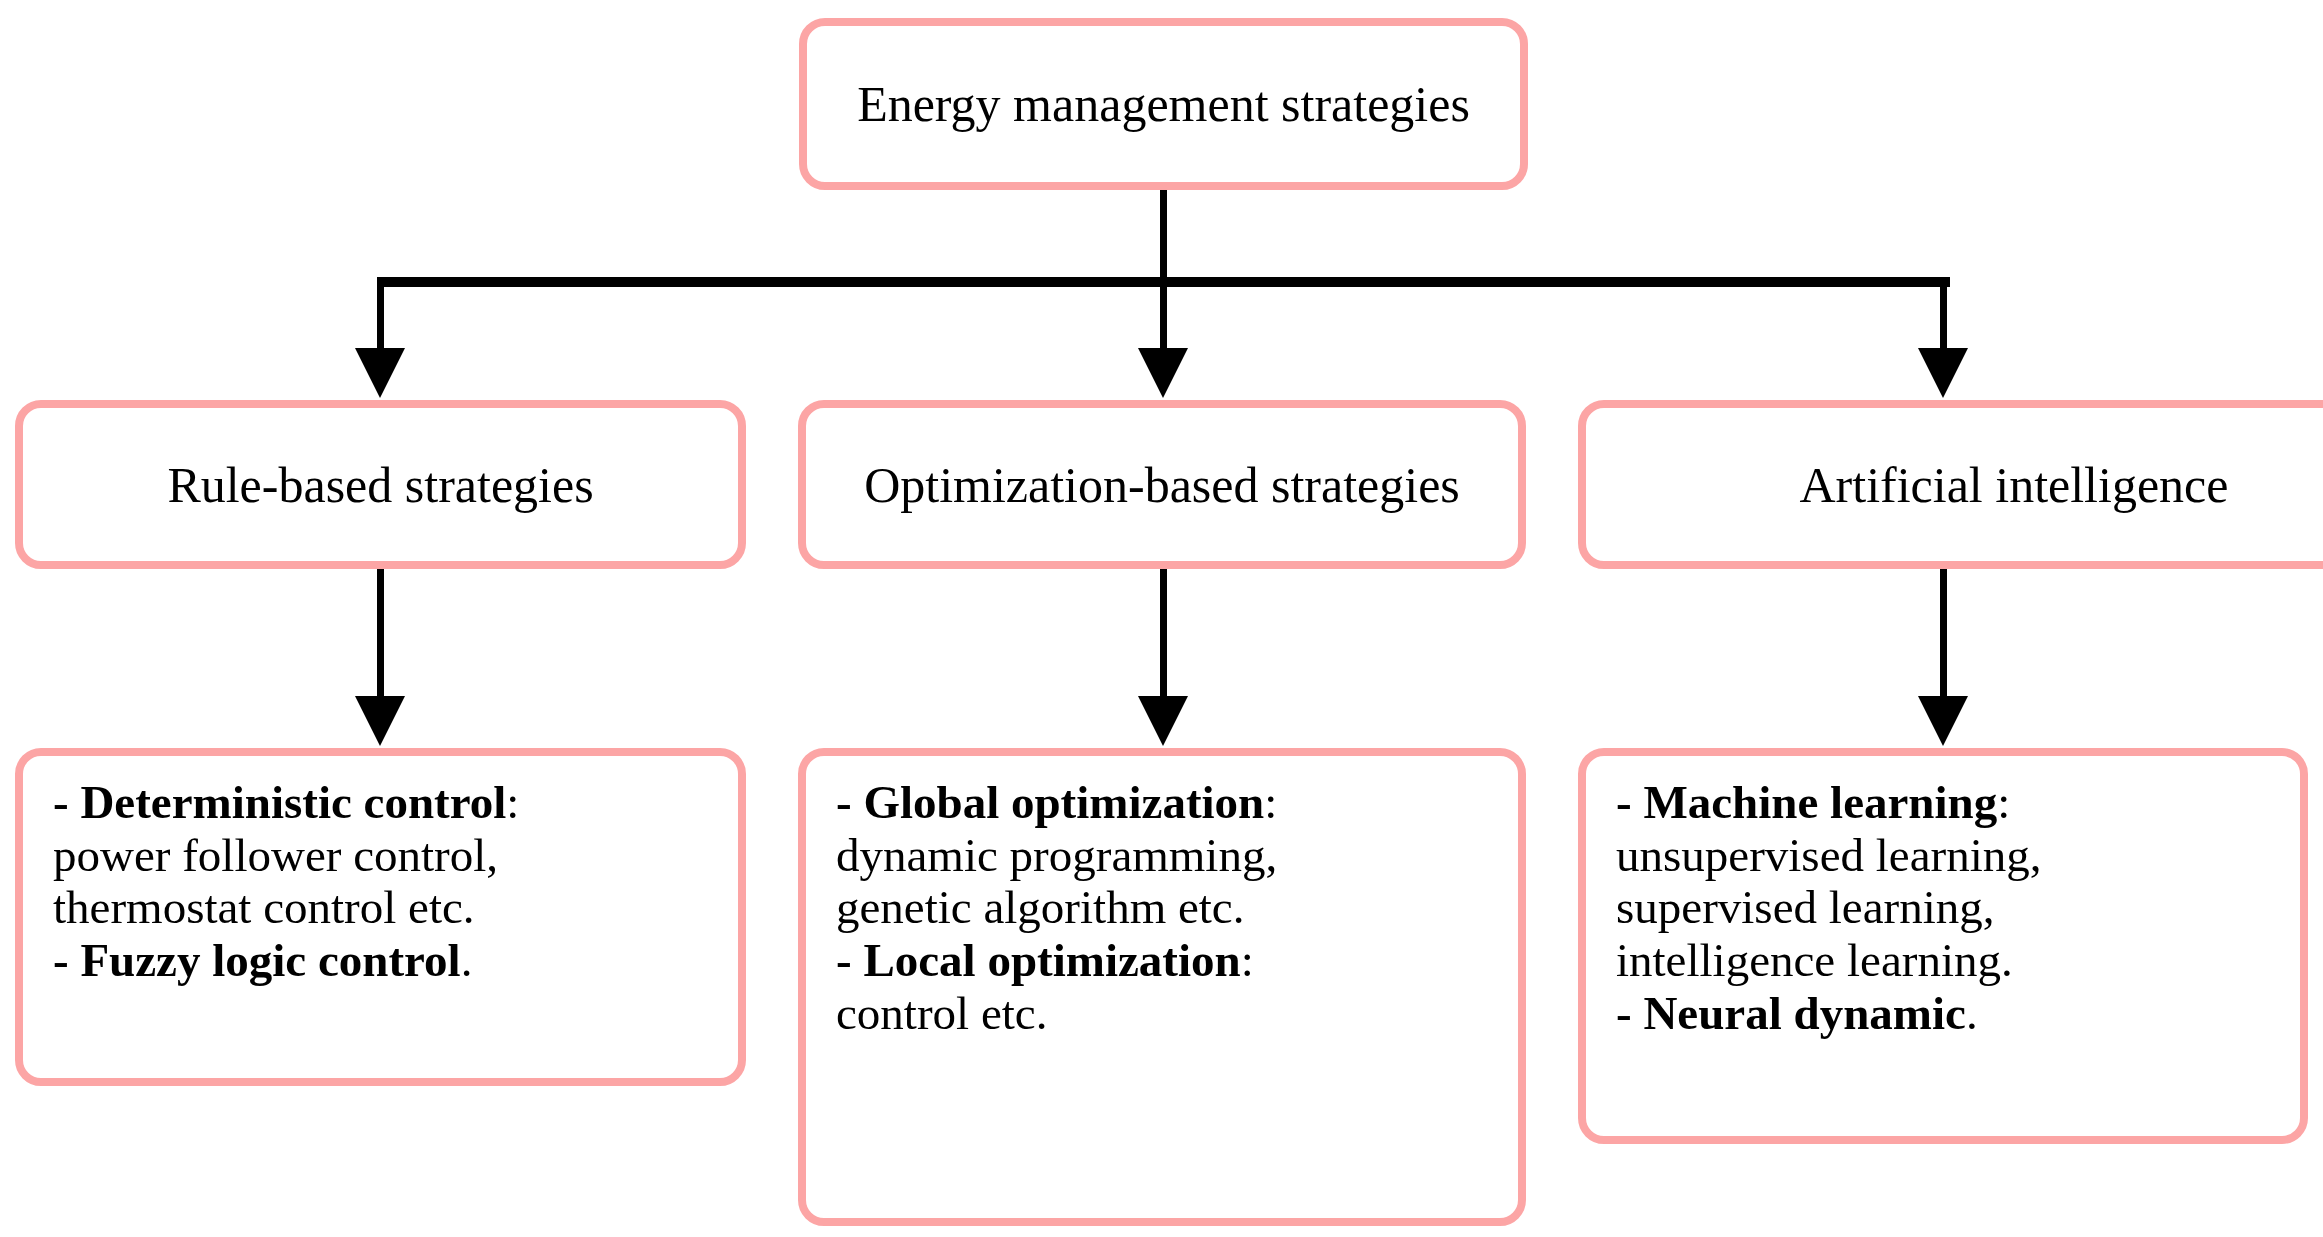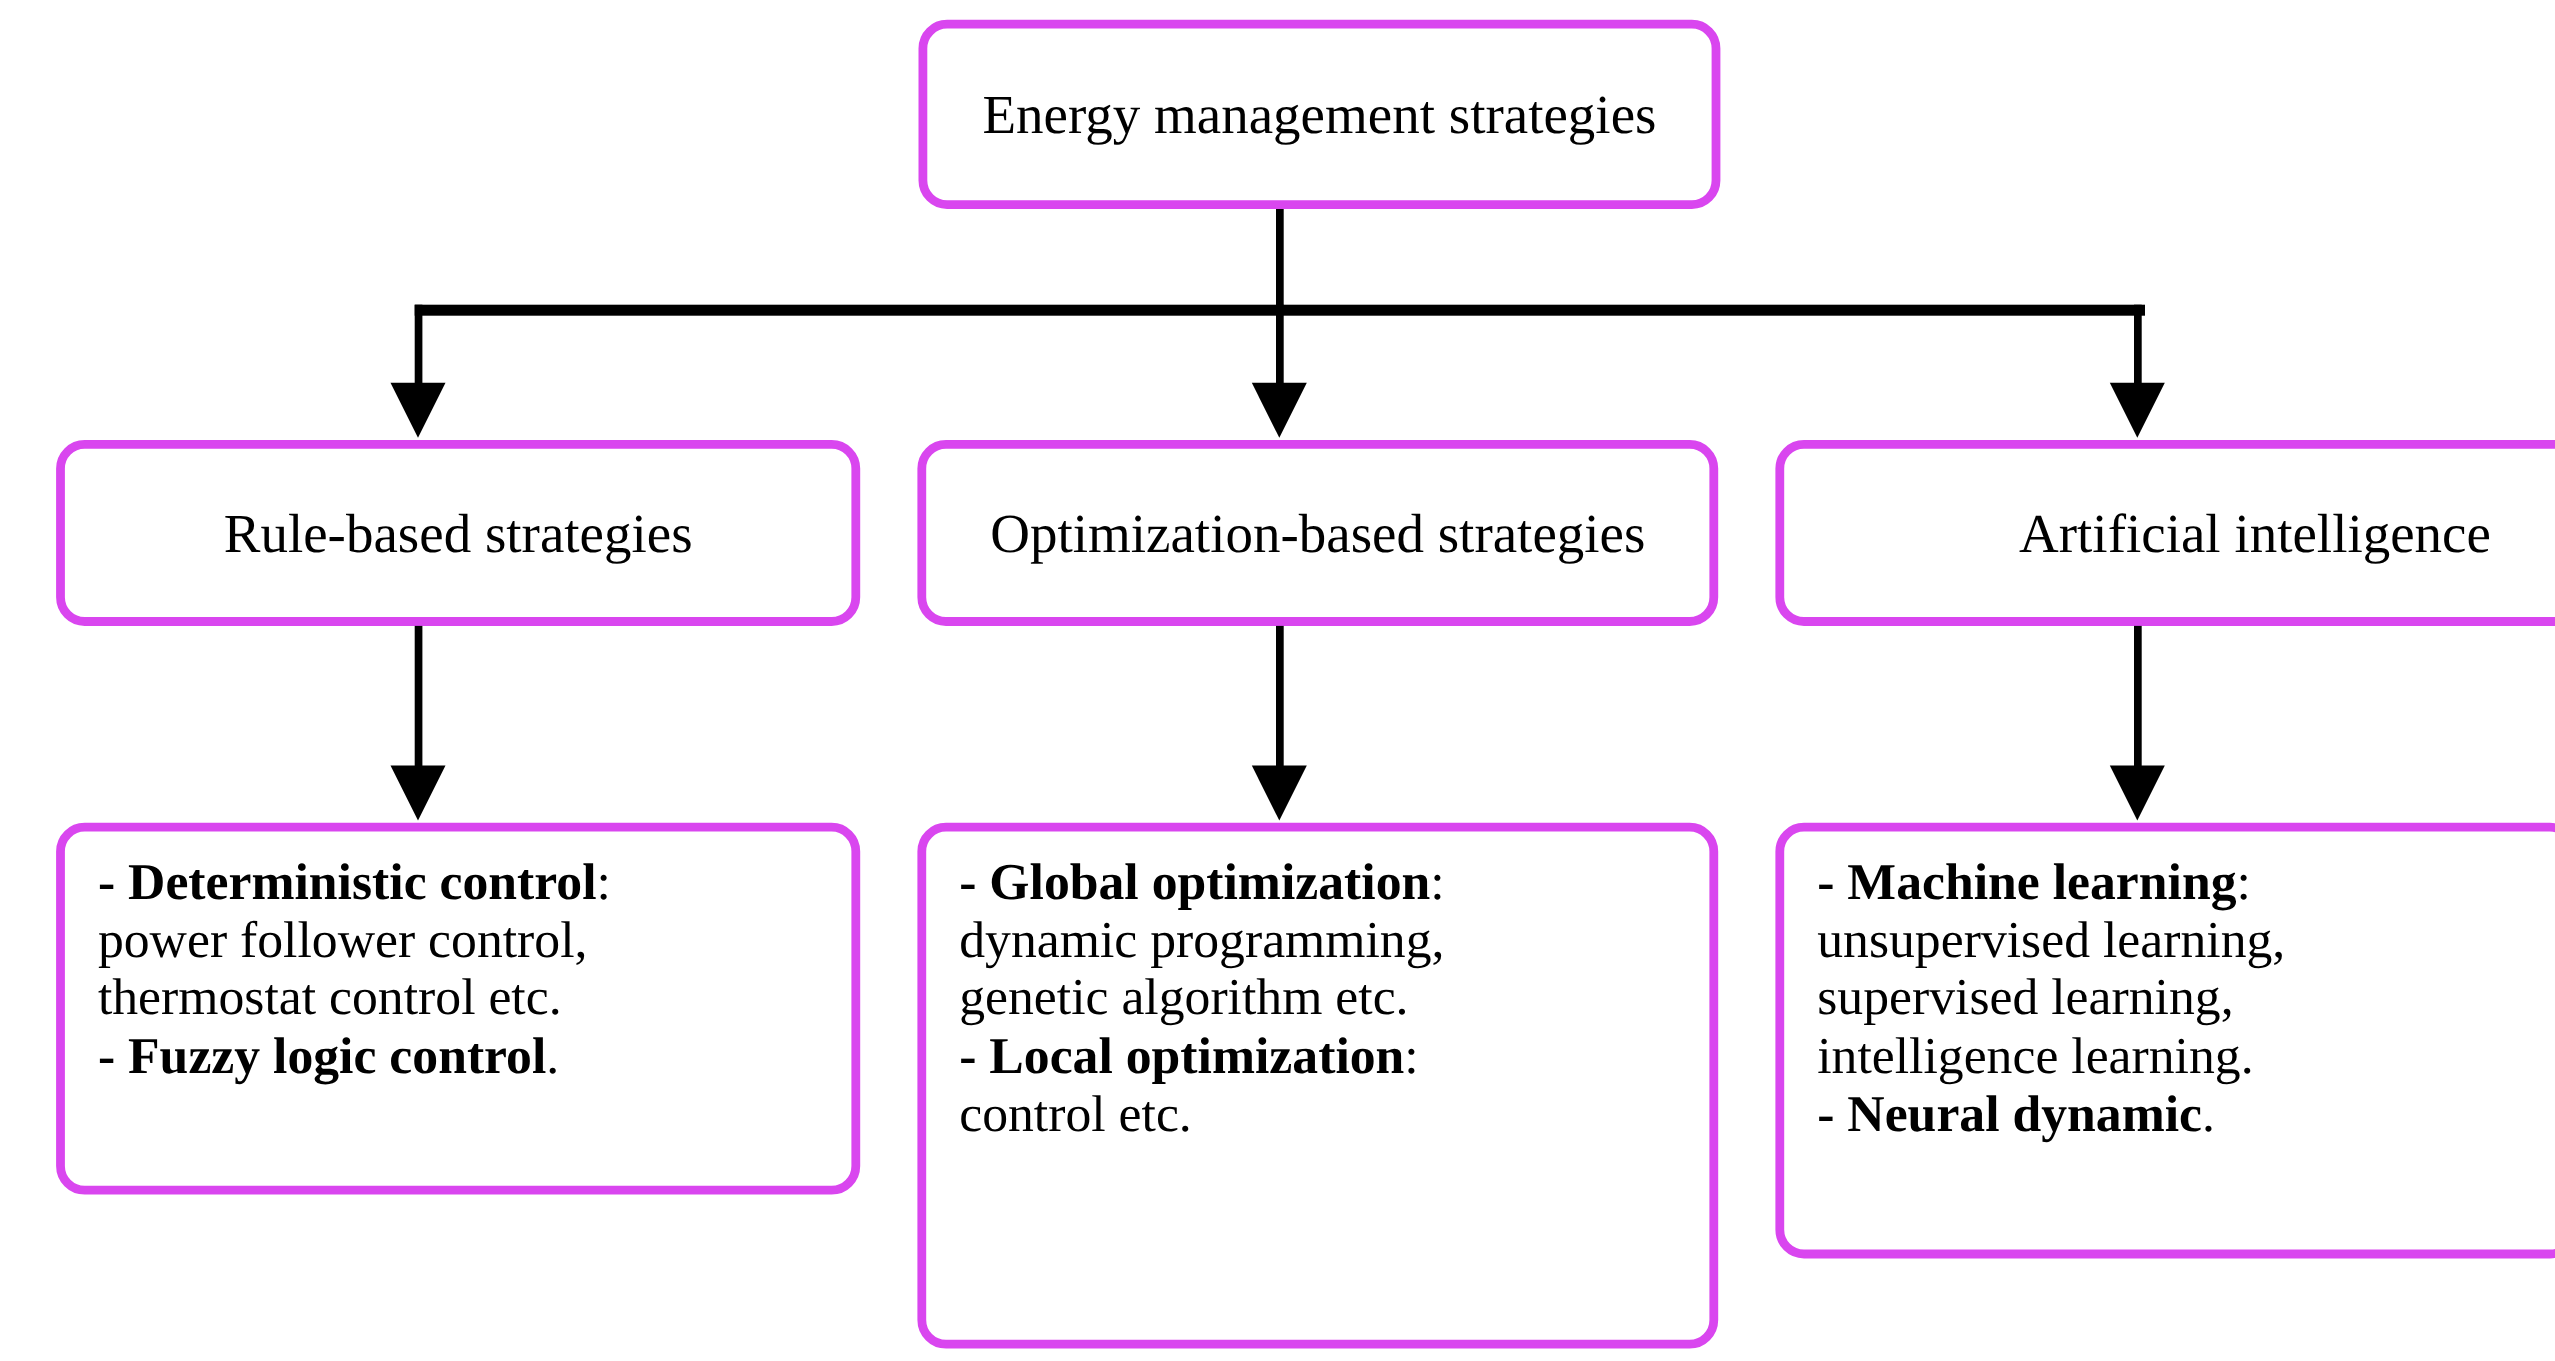--- a/index.html
+++ b/index.html
@@ -12,29 +12,28 @@
     width: 2323px;
     height: 1237px;
     background: #ffffff;
     overflow: hidden;
     font-family: "Liberation Serif", "DejaVu Serif", serif;
     color: #000000;
   }
   .node {
     position: absolute;
     box-sizing: border-box;
-    border: 8px solid #d946ef;
+    border: 8px solid #fca5a5;
     border-radius: 26px;
     background: #ffffff;
     display: flex;
     align-items: center;
     justify-content: center;
     text-align: center;
     line-height: 1.12;
-    margin-left: 36px;
   }
   .node.top-align {
     align-items: flex-start;
     justify-content: flex-start;
     text-align: left;
   }
   .node-text {
     display: block;
     width: 100%;
   }

